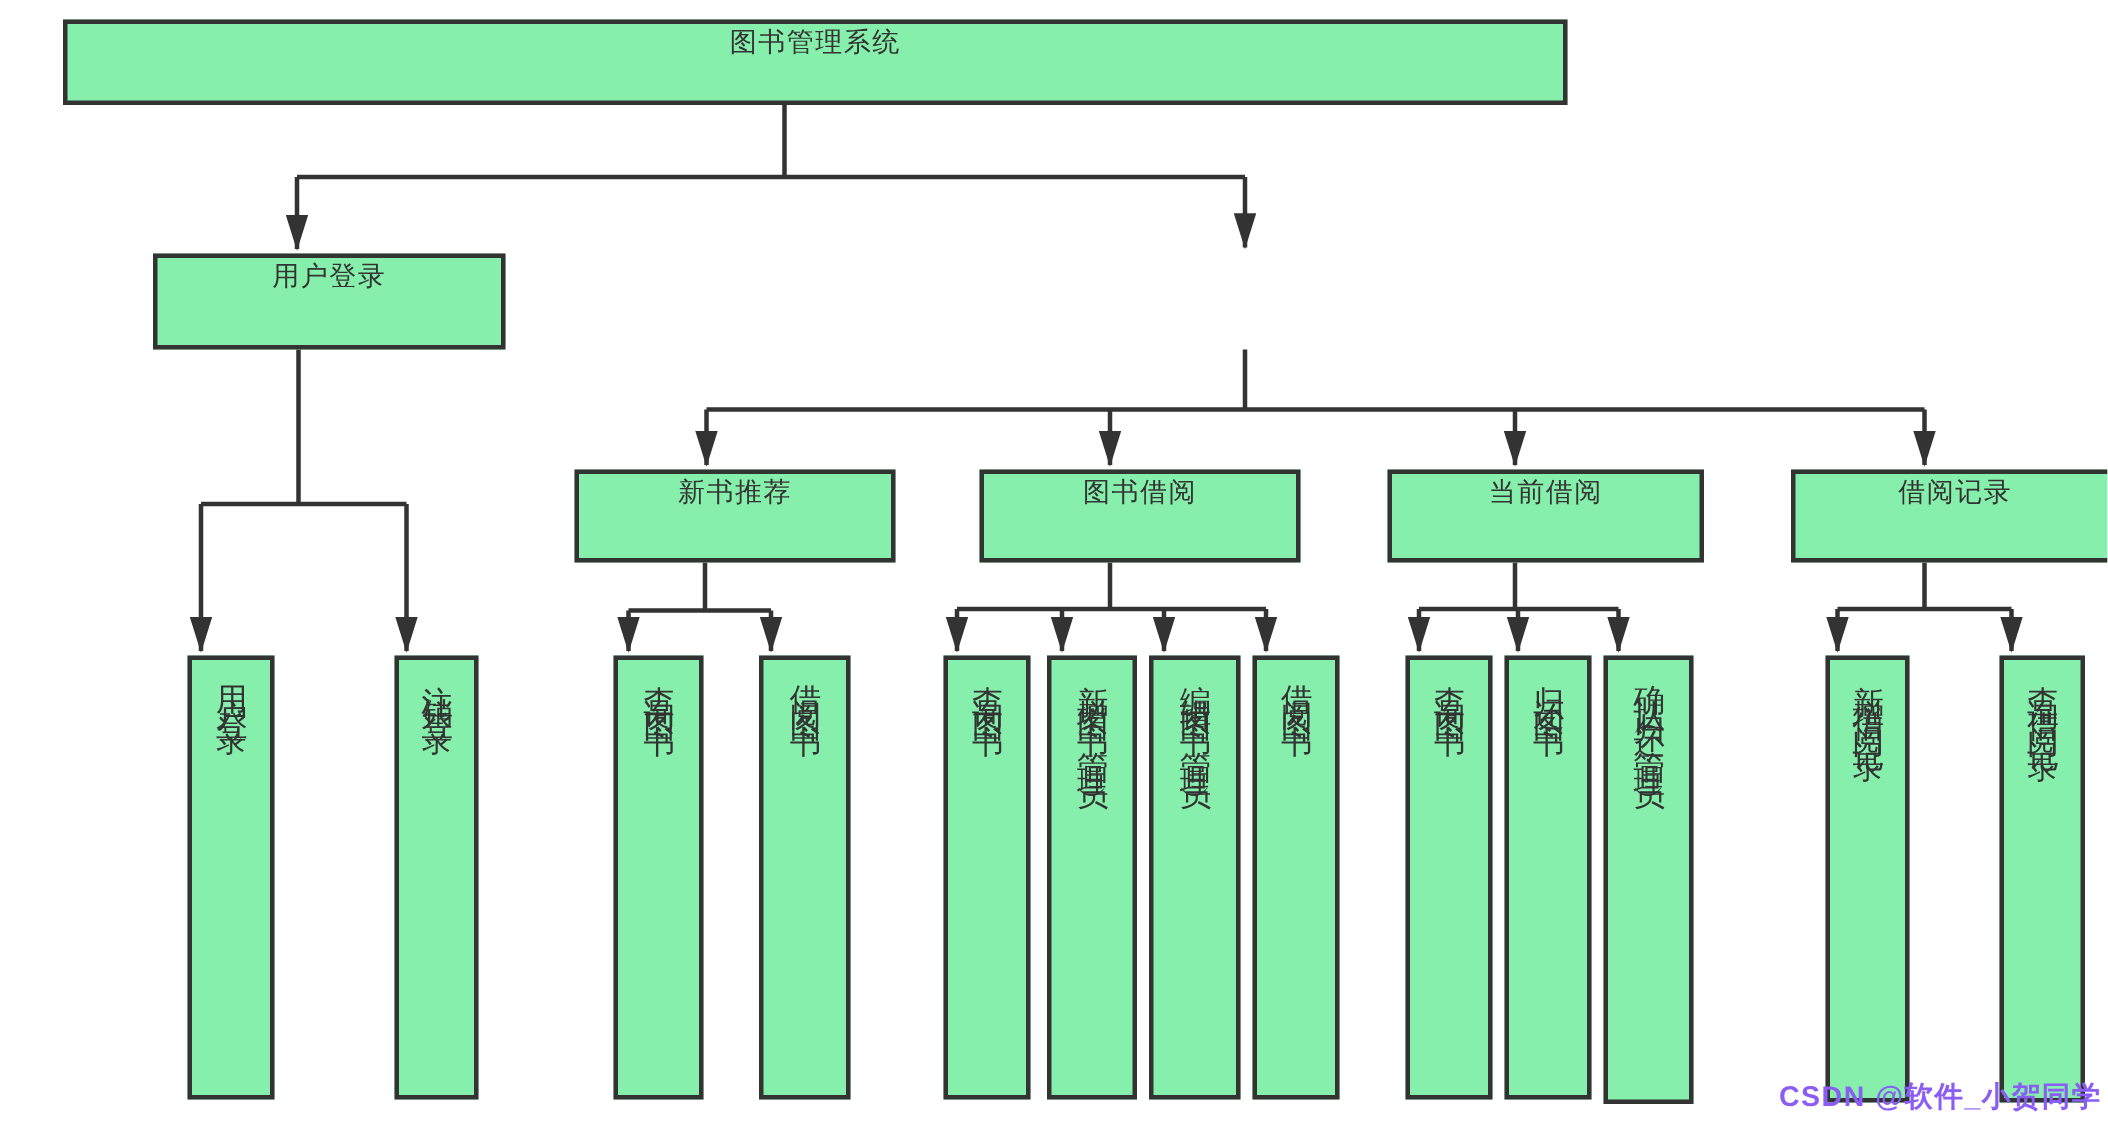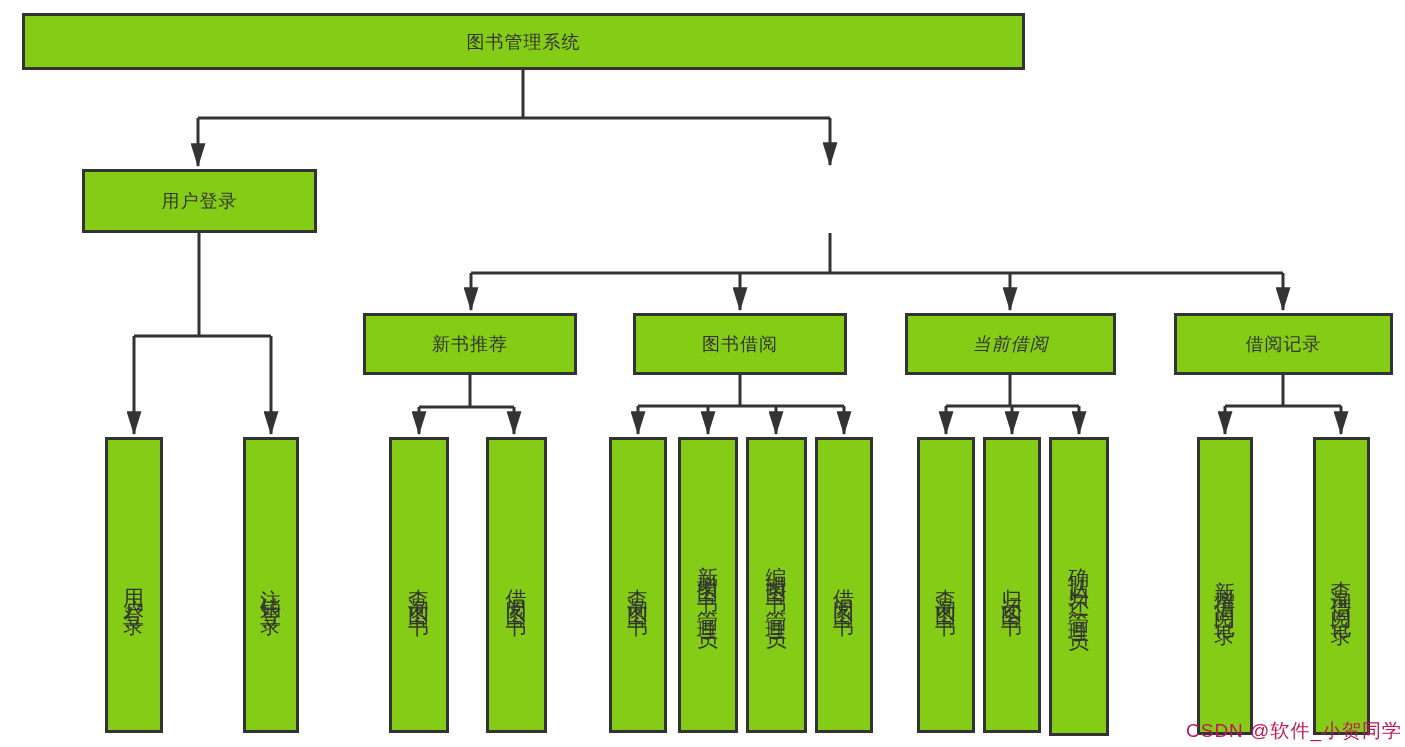--- a/index.html
+++ b/index.html
@@ -14,50 +14,52 @@
   .wires { position: absolute; left: 0; top: 0; }
   .wires path, .wires line {
     stroke: #333333;
     stroke-width: 3;
     fill: none;
   }
   .wires .arrowhead { fill: #333333; stroke: none; }
   .node {
     position: absolute;
     box-sizing: border-box;
-    background: #84cc16;
+    background: #86efac;
     border: 3px solid #333333;
     display: flex;
-    align-items: center;
+    align-items: flex-start;
     justify-content: center;
     color: #333333;
+    margin-left: 20px;
   }
   .node.h span {
     font-size: 18px;
     letter-spacing: 1px;
     white-space: nowrap;
   }
   .node.v span {
     writing-mode: vertical-rl;
     text-orientation: mixed;
     font-size: 21px;
     line-height: 1;
     letter-spacing: 9px;
     margin-bottom: -9px; 
     white-space: nowrap;
   }
   .watermark {
     position: absolute;
     left: 1186px;
     top: 718px;
     font-size: 19px;
-    color: #be185d;
+    color: #8b5cf6;
     letter-spacing: 1px;
     white-space: nowrap;
     z-index: 5;
+    font-weight: bold;
   }
 </style>
 </head>
 <body>
 
 <div class="stage">
 
   <svg class="wires" width="1405" height="747" viewBox="0 0 1405 747" aria-hidden="true">
     <defs>
       <marker id="arw" viewBox="0 0 8 5" markerWidth="8" markerHeight="5" refX="7.6" refY="2.5" orient="auto" markerUnits="strokeWidth">
@@ -106,21 +108,21 @@
   <div class="node h" style="left:82px; top:169px; width:235px; height:64px;">
     <span>用户登录</span>
   </div>
 
   <div class="node h" style="left:633px; top:313px; width:214px; height:62px;">
     <span>图书借阅</span>
   </div>
   <div class="node h" style="left:363px; top:313px; width:214px; height:62px;">
     <span>新书推荐</span>
   </div>
-  <div class="node h" style="left:905px; top:313px; width:211px; height:62px;font-style:italic;">
+  <div class="node h" style="left:905px; top:313px; width:211px; height:62px;">
     <span>当前借阅</span>
   </div>
   <div class="node h" style="left:1174px; top:313px; width:219px; height:62px;">
     <span>借阅记录</span>
   </div>
 
   <div class="node v" style="left:105px; top:437px; width:58px; height:296px;">
     <span>用户登录</span>
   </div>
   <div class="node v" style="left:243px; top:437px; width:56px; height:296px;">

